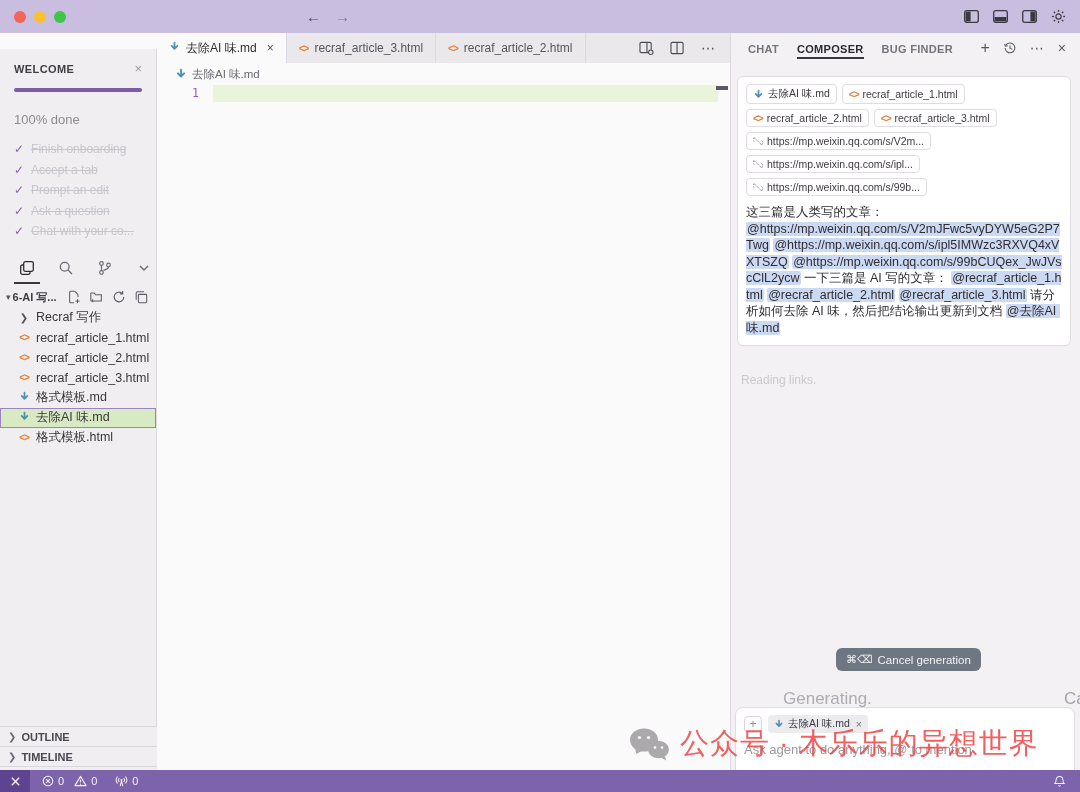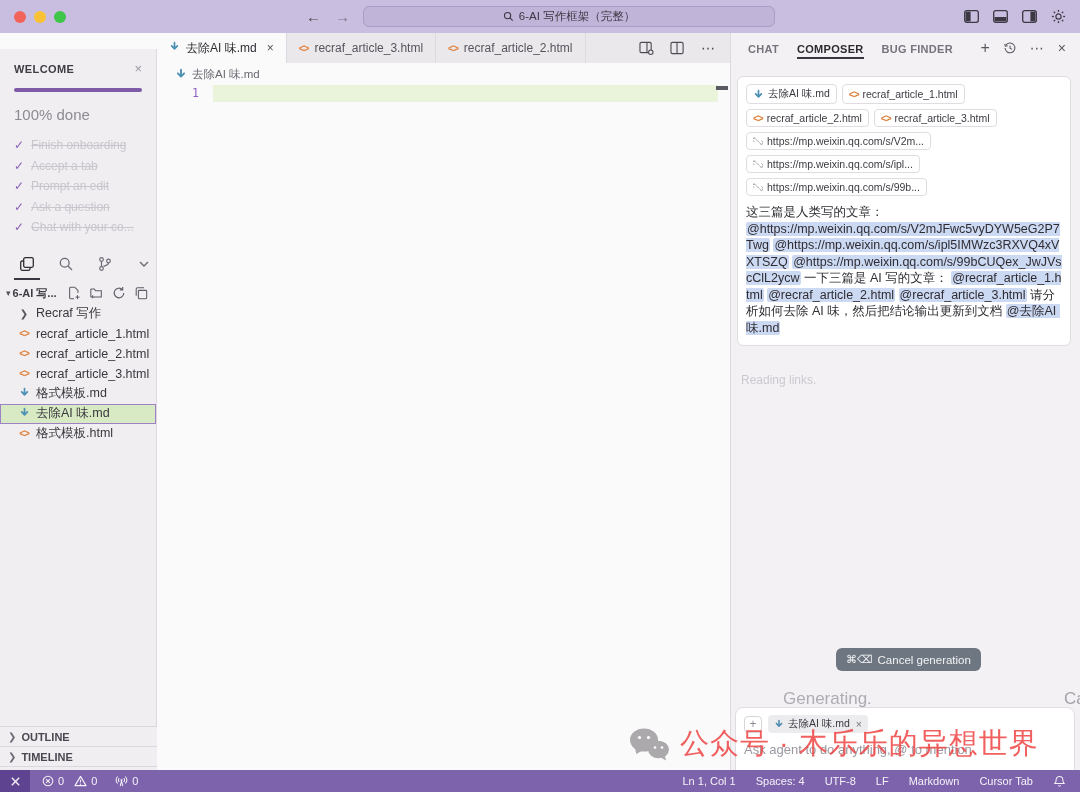--- a/index.html
+++ b/index.html
@@ -23,21 +23,21 @@
   .sidebar { position:absolute; left:0; top:16px; width:157px; height:737px; background:#f1eef2; border-right:1px solid #ded9e0; }
   .editor { position:absolute; left:157px; top:0; width:573px; height:737px; background:#fafafa; }
   .composer { position:absolute; left:730px; top:0; width:350px; height:737px; background:#f3f1f4; border-left:1px solid #ded9e0; }
 
   
   .welcome { padding:12px 14px 0 14px; }
   .welcome-head { display:flex; justify-content:space-between; align-items:center; }
   .welcome-title { font-size:11px; font-weight:bold; letter-spacing:.4px; color:#3f3d44; }
   .welcome-close { color:#9a96a0; font-size:13px; cursor:default; }
   .progress { margin-top:12px; height:4px; border-radius:2px; background:#7d5ba6; }
-  .progress-label { margin-top:14px; font-size:15px; color:#8d8a92; }
+  .progress-label { margin-top:20px; font-size:13px; color:#8d8a92; }
   .checklist { margin-top:12px; }
   .check-item { display:flex; align-items:center; gap:7px; height:20.5px; }
   .check-item .chk { color:#8a63b8; font-size:12px; }
   .check-item .lbl { font-size:12px; color:#c9c5cd; text-decoration:line-through; white-space:nowrap; overflow:hidden; }
 
   
   .activity { display:flex; align-items:center; gap:17px; padding:14px 0 6px 16px; color:#6e6a75; }
   .activity .act { position:relative; width:22px; height:24px; display:flex; align-items:center; justify-content:center; }
   .activity .act.active { color:#2f2d33; }
   .activity .act.active::after { content:""; position:absolute; left:-2px; right:-2px; bottom:-4px; height:1.5px; background:#3a3740; }
@@ -125,27 +125,20 @@
 
   <div class="titlebar">
     <div class="traffic">
       <span class="tl-red"></span>
       <span class="tl-yellow"></span>
       <span class="tl-green"></span>
     </div>
     <div class="nav-arrows">
       <span>←</span>
       <span class="fwd">→</span>
-    </div>
-    <div class="search-pill">
-      <svg width="11" height="11" viewBox="0 0 12 12">
-          <circle cx="5" cy="5" r="3.4" fill="none" stroke="#3c3844" stroke-width="1.2"></circle>
-          <line x1="7.6" y1="7.6" x2="10.6" y2="10.6" stroke="#3c3844" stroke-width="1.2"></line>
-        </svg>
-      <span>6-AI 写作框架（完整）</span>
     </div>
     <div class="tb-icons">
       <svg width="15" height="13" viewBox="0 0 15 13">
           <rect x="0.7" y="0.7" width="13.6" height="11.6" rx="2" fill="none" stroke="#3c3844" stroke-width="1.3"></rect>
           <rect x="1.6" y="1.6" width="5" height="9.8" fill="#3c3844"></rect>
         </svg>
       <svg width="15" height="13" viewBox="0 0 15 13">
           <rect x="0.7" y="0.7" width="13.6" height="11.6" rx="2" fill="none" stroke="#3c3844" stroke-width="1.3"></rect>
           <rect x="1.6" y="7" width="11.8" height="4.4" fill="#3c3844"></rect>
         </svg>
@@ -505,28 +498,20 @@
     </span>
     <span class="sb-group" style="margin-left:18px;">
       <svg width="13" height="12" viewBox="0 0 14 13">
           <path d="M4.6 3.2a3.4 3.4 0 0 0 0 4.4M9.4 3.2a3.4 3.4 0 0 1 0 4.4M2.8 1.6a5.8 5.8 0 0 0 0 7.6M11.2 1.6a5.8 5.8 0 0 1 0 7.6" fill="none" stroke="#f4f2f8" stroke-width="1.1"></path>
           <circle cx="7" cy="5.4" r="1.1" fill="#f4f2f8"></circle>
           <path d="M7 6.5L5.6 12M7 6.5l1.4 5.5" stroke="#f4f2f8" stroke-width="1.1"></path>
         </svg>
       <span>0</span>
     </span>
     <span class="sb-right">
-      <span id="sb-items-mount" style="display:flex; gap:20px;">
-          <span class="sb-item">Ln 1, Col 1</span>
-          <span class="sb-item">Spaces: 4</span>
-          <span class="sb-item">UTF-8</span>
-          <span class="sb-item">LF</span>
-          <span class="sb-item">Markdown</span>
-          <span class="sb-item">Cursor Tab</span>
-        </span>
       <svg width="13" height="13" viewBox="0 0 14 14">
           <path d="M7 1.6a3.6 3.6 0 0 1 3.6 3.6c0 2.8 1 3.6 1.4 4H2c.4-.4 1.4-1.2 1.4-4A3.6 3.6 0 0 1 7 1.6z" fill="none" stroke="#f4f2f8" stroke-width="1.1"></path>
           <path d="M5.8 11.2a1.3 1.3 0 0 0 2.4 0" fill="none" stroke="#f4f2f8" stroke-width="1.1"></path>
         </svg>
     </span>
   </div>
 
   <div class="watermark">
     <svg width="42" height="36" viewBox="0 0 42 36">
         <ellipse cx="16" cy="14" rx="14" ry="11.5" fill="#9e9c9e"></ellipse>

